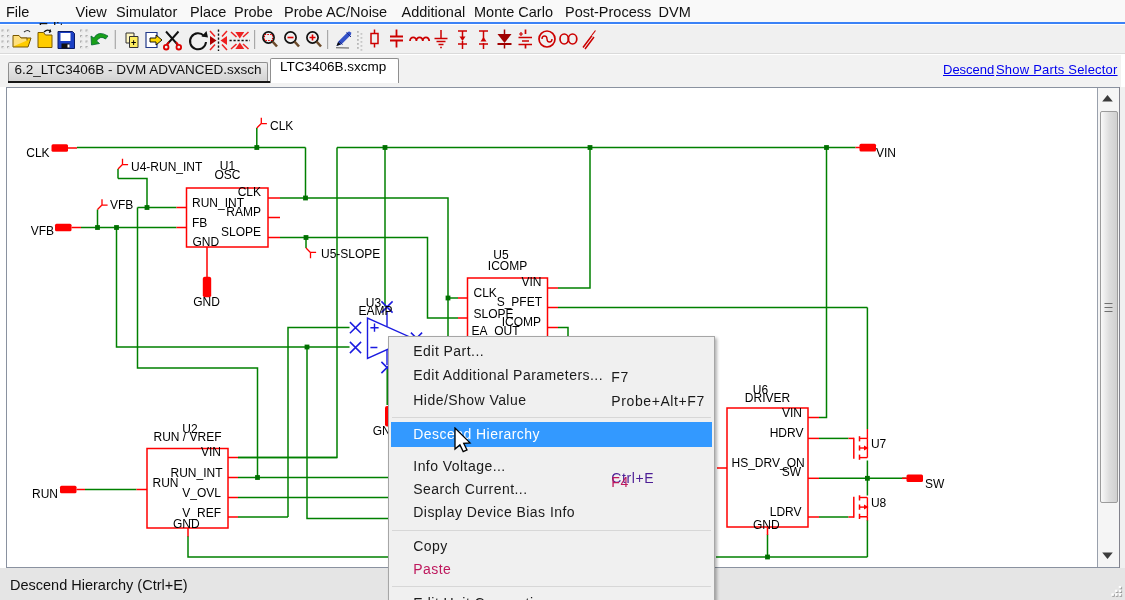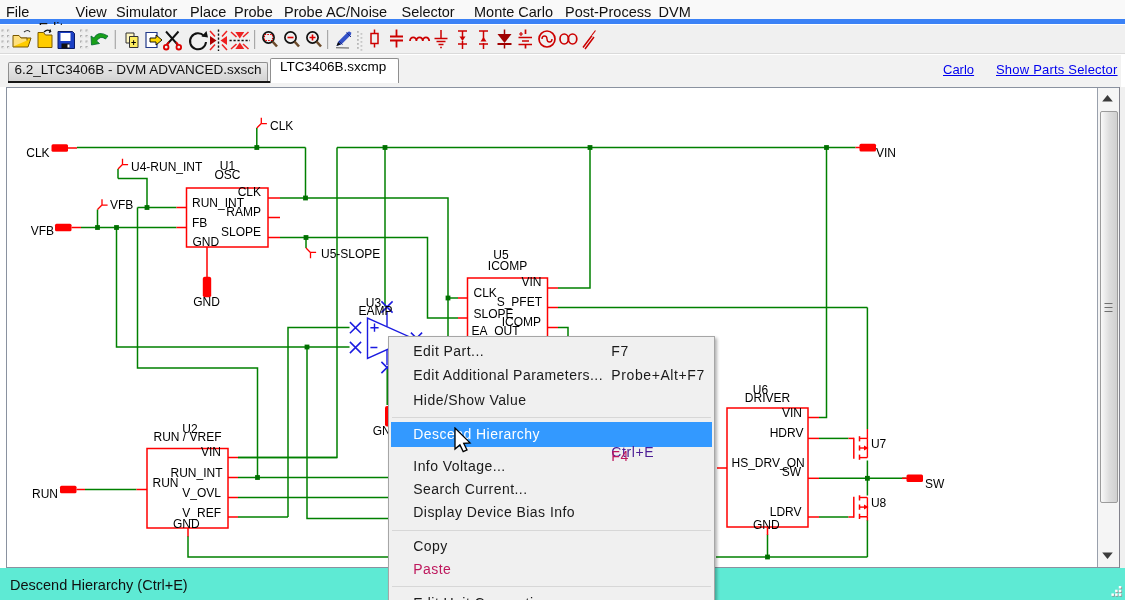--- a/index.html
+++ b/index.html
@@ -1,52 +1,52 @@
 <!DOCTYPE html>
 <html><head><meta charset="utf-8"><style>
 * { margin:0; padding:0; box-sizing:border-box; }
 body { width:1125px; height:600px; overflow:hidden; position:relative; background:#fff;
        font-family:"Liberation Sans", sans-serif; }
 #menubar { position:absolute; left:0; top:0; width:1125px; height:24px; background:#f9f9f9;
-  border-bottom:5px solid #3b82f6; font-size:14.5px; color:#111; }
+  border-bottom:2px solid #3b82f6; font-size:14.5px; color:#111; }
 #toolbar { position:absolute; left:0; top:25px; width:1125px; height:29px; background:#f0f0f0;
   border-bottom:1px solid #dadada; }
 #tabstrip { position:absolute; left:0; top:55px; width:1121px; height:32px; background:#f2f2f2; }
 #tabrule { position:absolute; left:8px; top:26.3px; width:262px; height:1.5px; background:#161616; }
 .tab1 { position:absolute; left:8px; top:6.5px; width:260px; height:19.5px;
   background:linear-gradient(#ededed,#d2d2d2); border:1px solid #8f8f8f; border-bottom:none;
   border-radius:2px 2px 0 0; font-size:13.5px; color:#111; text-align:center; line-height:14.5px; }
 .tab2 { position:absolute; left:270px; top:2.5px; width:129px; height:25px; background:#fff;
   border:1px solid #8f8f8f; border-bottom:none; border-radius:2px 2px 0 0; font-size:13.5px;
   color:#000; padding-left:9px; line-height:16px; z-index:3; }
 .link { position:absolute; top:6.5px; color:#0000ee; text-decoration:underline; font-size:13px; }
 #canvas { position:absolute; left:5.5px; top:86.5px; width:1114px; height:481px;
   border:1px solid #8a92a0; background:#fff; }
-#statusbar { position:absolute; left:0; top:567.5px; width:1125px; height:32.5px; background:#5eead4;
+#statusbar { position:absolute; left:0; top:567.5px; width:1125px; height:32.5px; background:#e5e5e5;
   font-size:14px; color:#111; }
 #ctxmenu { position:absolute; left:387.8px; top:336.2px; width:327.5px; height:280px; background:#f0f0f0;
   border:1px solid #a6a6a6; box-shadow:2px 2px 3px rgba(0,0,0,0.3); z-index:20; }
 .mi { position:absolute; left:24.5px; font-size:14px; letter-spacing:0.45px; white-space:pre; }
-.ms { position:absolute; left:222.5px; font-size:14px; letter-spacing:0.6px; white-space:pre; }
+.ms { position:absolute; left:222.5px; font-size:14px; letter-spacing:0.6px; white-space:pre;margin-top:26px; }
 #schem { position:absolute; left:0; top:0; z-index:2; }
 #vscroll { position:absolute; left:1097.4px; top:87.5px; width:21.6px; height:479px; background:#f5f5f5; border-left:1px solid #99a0ac; z-index:4; }
 #rborder { position:absolute; left:1118.8px; top:86.5px; width:1.2px; height:481px; background:#82828c; z-index:4; }
 .thumb { position:absolute; left:1.6px; top:23px; width:17.6px; height:392px;
   background:linear-gradient(90deg,#f9f9f9,#dcdcdc 55%,#d0d0d0); border:1px solid #9b9b9b; border-radius:2px; }
 </style></head>
 <body>
 <div id="menubar">
     <span style="position:absolute;left:6px;top:4px">File</span>
 <span style="position:absolute;left:38.5px;top:20px">Edit</span>
 <span style="position:absolute;left:75.5px;top:4px">View</span>
 <span style="position:absolute;left:116px;top:4px">Simulator</span>
 <span style="position:absolute;left:190px;top:4px">Place</span>
 <span style="position:absolute;left:234px;top:4px">Probe</span>
 <span style="position:absolute;left:284px;top:4px">Probe AC/Noise</span>
-<span style="position:absolute;left:401.5px;top:4px">Selector</span>
+<span style="position:absolute;left:401.5px;top:4px">Additional</span>
 <span style="position:absolute;left:474px;top:4px">Monte Carlo</span>
 <span style="position:absolute;left:565px;top:4px">Post-Process</span>
 <span style="position:absolute;left:658.5px;top:4px">DVM</span>
   </div>
 <div id="toolbar"><svg width="1125" height="29" viewBox="0 25 1125 29">
       <rect x="1.5" y="29.5" width="2.2" height="2.2" fill="#b0b0b0"></rect>
 <rect x="2.5" y="30.5" width="2.2" height="2.2" fill="#e8e8e8"></rect>
 <rect x="1.5" y="35" width="2.2" height="2.2" fill="#b0b0b0"></rect>
 <rect x="2.5" y="36" width="2.2" height="2.2" fill="#e8e8e8"></rect>
 <rect x="1.5" y="40.5" width="2.2" height="2.2" fill="#b0b0b0"></rect>
@@ -161,21 +161,21 @@
 <path d="M542,39 a2.5,3 0 0 1 5,0 a2.5,3 0 0 0 5,0" fill="none" stroke="#cc0000" stroke-width="1.4"></path>
 <path d="M560,39 a4.2,5 0 0 1 8.4,0 a4.2,5 0 0 0 8.4,0" fill="none" stroke="#cc0000" stroke-width="1.7"></path>
 <path d="M560,39 a4.2,5 0 0 0 8.4,0 a4.2,5 0 0 1 8.4,0" fill="none" stroke="#cc0000" stroke-width="1.7"></path>
 <path d="M583,47.5 l9,-12 M585,49 l9,-12" stroke="#cc0000" stroke-width="1.5" fill="none"></path>
 <path d="M592,35 l3.5,-4.5" stroke="#cc0000" stroke-width="1.2" fill="none"></path>
     </svg></div>
 <div id="tabstrip">
   <div id="tabrule"></div>
   <div class="tab1">6.2_LTC3406B - DVM ADVANCED.sxsch</div>
   <div class="tab2">LTC3406B.sxcmp</div>
-  <span class="link" style="left:943px">Carlo</span>
+  <span class="link" style="left:943px">Descend</span>
   <span class="link" style="left:996px;letter-spacing:0.2px">Show Parts Selector</span>
 </div>
 <div id="canvas"></div>
 <svg id="schem" width="1125" height="600">
 <defs>
       <clipPath id="cnv">
         <rect x="6.5" y="87.5" width="1090" height="479"></rect>
       </clipPath>
     </defs>
 <g clip-path="url(#cnv)">

